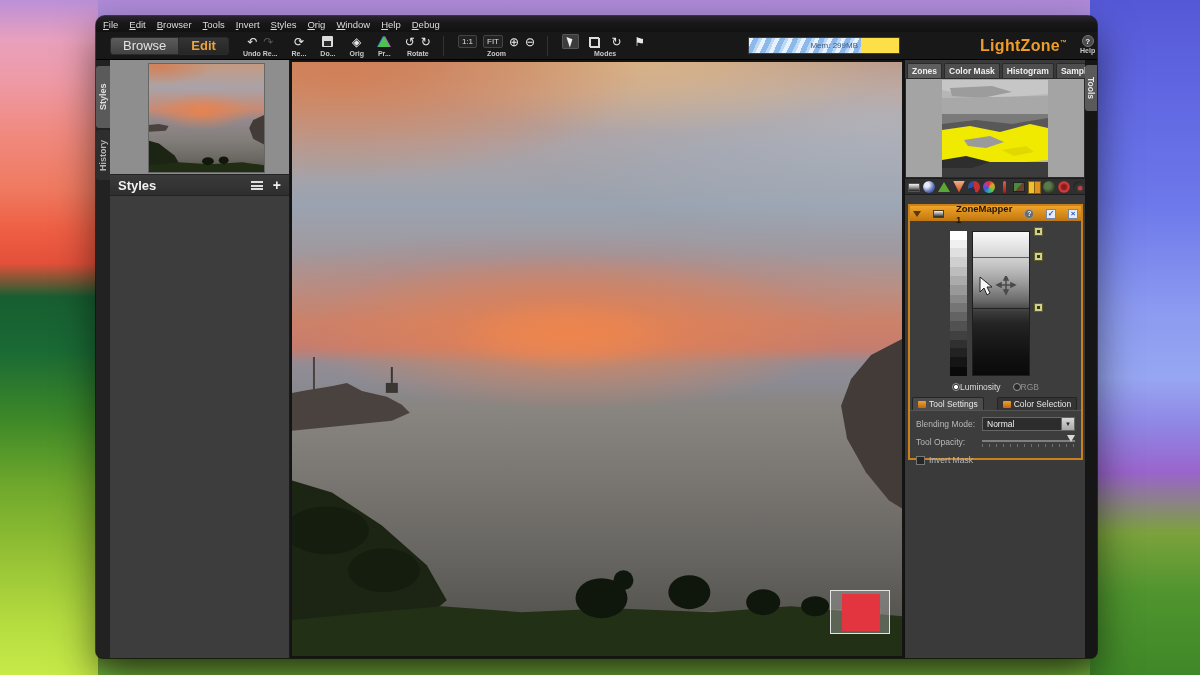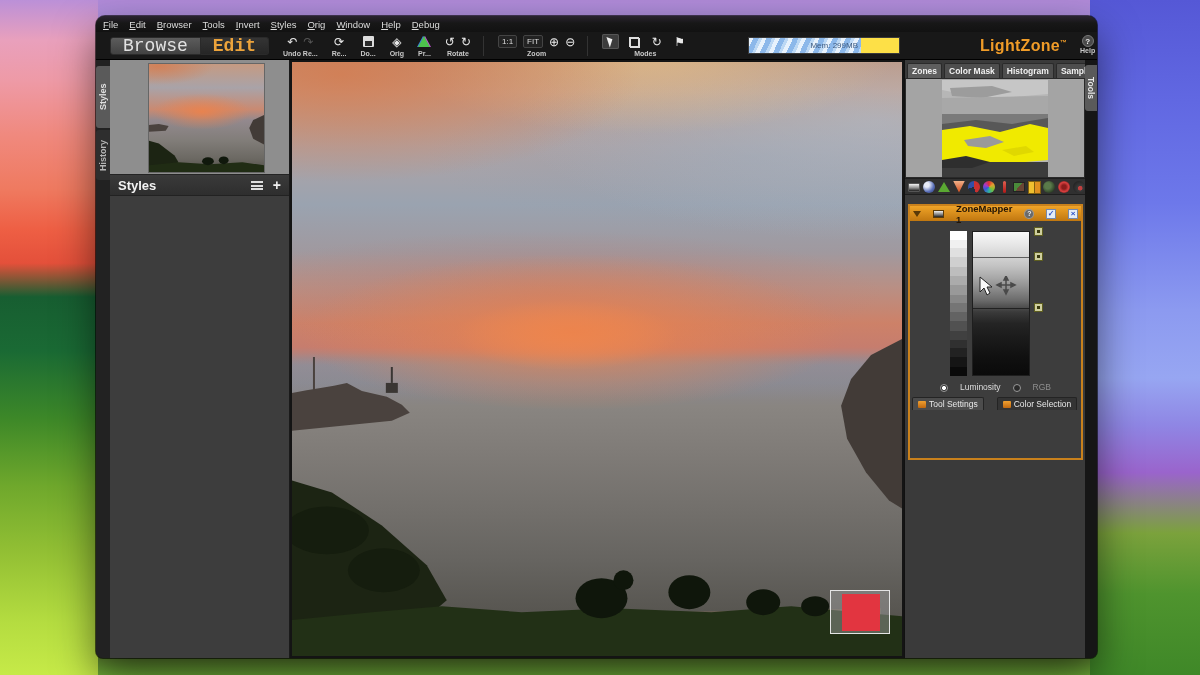--- a/index.html
+++ b/index.html
@@ -17,21 +17,21 @@
   
   #menubar { height:16px; background:linear-gradient(180deg,#2a2430 0%,#171717 45%,#121212 100%);
     display:flex; align-items:center; gap:11px; padding-left:7px; flex:0 0 16px; }
   .menu-item { font-size:9.5px; color:#dcdcdc; display:inline-block; cursor:default; }
   .menu-item::first-letter { text-decoration:underline; }
 
   
   #toolbar { height:28px; flex:0 0 28px; background:#181818; border-bottom:1px solid #000;
     display:flex; align-items:center; position:relative; }
   .seg { display:flex; margin-left:14px; }
-  .seg-btn { height:18px; padding:0 12px; font-size:18px; display:flex; align-items:center;font-family:Liberation Mono, monospace; }
+  .seg-btn { height:18px; padding:0 12px; font-size:13px; display:flex; align-items:center; }
   .seg-browse { background:linear-gradient(180deg,#5c5c5c,#424242); color:#e2e2e2; border-radius:3px 0 0 3px; border:1px solid #2a2a2a; }
   .seg-edit { background:linear-gradient(180deg,#343434,#262626); color:#eca33b; font-weight:bold; border-radius:0 3px 3px 0; border:1px solid #2a2a2a; border-left:none; }
   .tgroup { display:flex; flex-direction:column; align-items:center; justify-content:center; margin-left:14px; }
   .tgroup .icons { display:flex; gap:6px; align-items:center; height:15px; }
   .tgroup .tlabel { font-size:7px; font-weight:bold; color:#c8c8c8; margin-top:1px; white-space:nowrap; }
   .gicon { font-size:12px; color:#e8e8e8; line-height:12px; }
   .gicon.dim { color:#555; }
   .floppy { width:11px; height:11px; background:#dcdcdc; border-radius:1px; position:relative; }
   .floppy::after { content:""; position:absolute; left:2px; top:5px; width:7px; height:5px; background:#2a2a2a; }
   .prooftri { width:0; height:0; border-left:6px solid transparent; border-right:6px solid transparent; border-bottom:11px solid #4dc24d; filter:drop-shadow(1px 0 0 #c04dd0) drop-shadow(-1px 0 0 #3a7ae0); }
@@ -129,21 +129,21 @@
   .zone-area { position:relative; height:158px; }
   .zs-narrow { position:absolute; left:40px; top:10px; width:17px; height:145px;
     background:linear-gradient(180deg,#fff 0 6%,#f0f0f0 6% 12%,#e0e0e0 12% 18%,#cfcfcf 18% 25%,#bdbdbd 25% 31%,#ababab 31% 37%,#999 37% 44%,#878787 44% 50%,#757575 50% 56%,#636363 56% 62%,#515151 62% 69%,#404040 69% 75%,#303030 75% 81%,#222 81% 87%,#151515 87% 94%,#0a0a0a 94% 100%); }
   .zs-wide { position:absolute; left:62px; top:10px; width:58px; height:145px; border:1px solid #1e1e1e;
     background:linear-gradient(180deg,#f8f8f8 0,#e8e8e8 8%,#d6d6d6 16%,#c2c2c2 24%,#a8a8a8 32%,#8a8a8a 40%,#6a6a6a 48%,#3a3a3a 56%,#242424 64%,#1a1a1a 75%,#101010 88%,#0a0a0a 100%); }
   .zs-line { position:absolute; left:0; width:100%; height:1px; background:rgba(0,0,0,.55); }
   .zhandle { position:absolute; left:124px; width:9px; height:9px; background:#cfcf9e; border:1px solid #5e5e20; display:flex; align-items:center; justify-content:center; }
   .zhandle::after { content:""; width:3px; height:3px; background:#3a3a10; }
   .zone-cursor { position:absolute; left:68px; top:55px; }
   .zm-radios { height:16px; display:flex; align-items:center; justify-content:center; gap:12px; }
-  .radio { display:flex; align-items:flex-end; gap:12px; font-size:8.5px; color:#ddd; }
+  .radio { display:flex; align-items:center; gap:0; font-size:8.5px; color:#ddd; }
   .rdot { width:8px; height:8px; border-radius:50%; border:1px solid #999; background:#2a2a2a; }
   .rdot.sel { background:radial-gradient(circle, #fff 0 40%, #2a2a2a 55%); }
   .radio.off { color:#8e8e8e; }
   .zm-tabs { display:flex; gap:13px; padding:2px 2px 0 2px; }
   .zm-tab { display:flex; align-items:center; gap:3px; font-size:8.5px; color:#e8e8e8; background:#343434; border:1px solid #242424; border-bottom:none; padding:1px 5px; border-radius:2px 2px 0 0; }
   .zm-tab.active { background:#4c4c4c; }
   .brush { width:8px; height:7px; background:linear-gradient(180deg,#f0a030,#c06810); border-radius:1px; }
   .zm-settings { border-top:1px solid #555; padding:4px 6px 0 6px; }
   .set-row { display:flex; align-items:center; height:18px; }
   .set-label { font-size:8.5px; color:#b8b8b8; width:66px; }
@@ -418,20 +418,41 @@
             <span class="zm-tab active">
               <span class="brush"></span>
               <span>Tool Settings</span>
             </span>
             <span class="zm-tab">
               <span class="brush"></span>
               <span>Color Selection</span>
             </span>
           </div>
 
+          <div class="zm-settings">
+            <div class="set-row">
+              <span class="set-label">Blending Mode:</span>
+              <span class="combo">
+                <span class="val">Normal</span>
+                <span class="chev">▼</span>
+              </span>
+            </div>
+            <div class="set-row">
+              <span class="set-label">Tool Opacity:</span>
+              <span class="slider">
+                <span class="track"></span>
+                <span class="ticks"></span>
+                <span class="sthumb"></span>
+              </span>
+            </div>
+            <div class="set-row">
+              <span class="checkbox"></span>
+              <span class="set-label" style="width:auto">Invert Mask</span>
+            </div>
+          </div>
         </div>
       </div>
 
       <div id="tools-strip">
         <div class="tools-tab">Tools</div>
       </div>
     </div>
   </div>
 </div>
 

